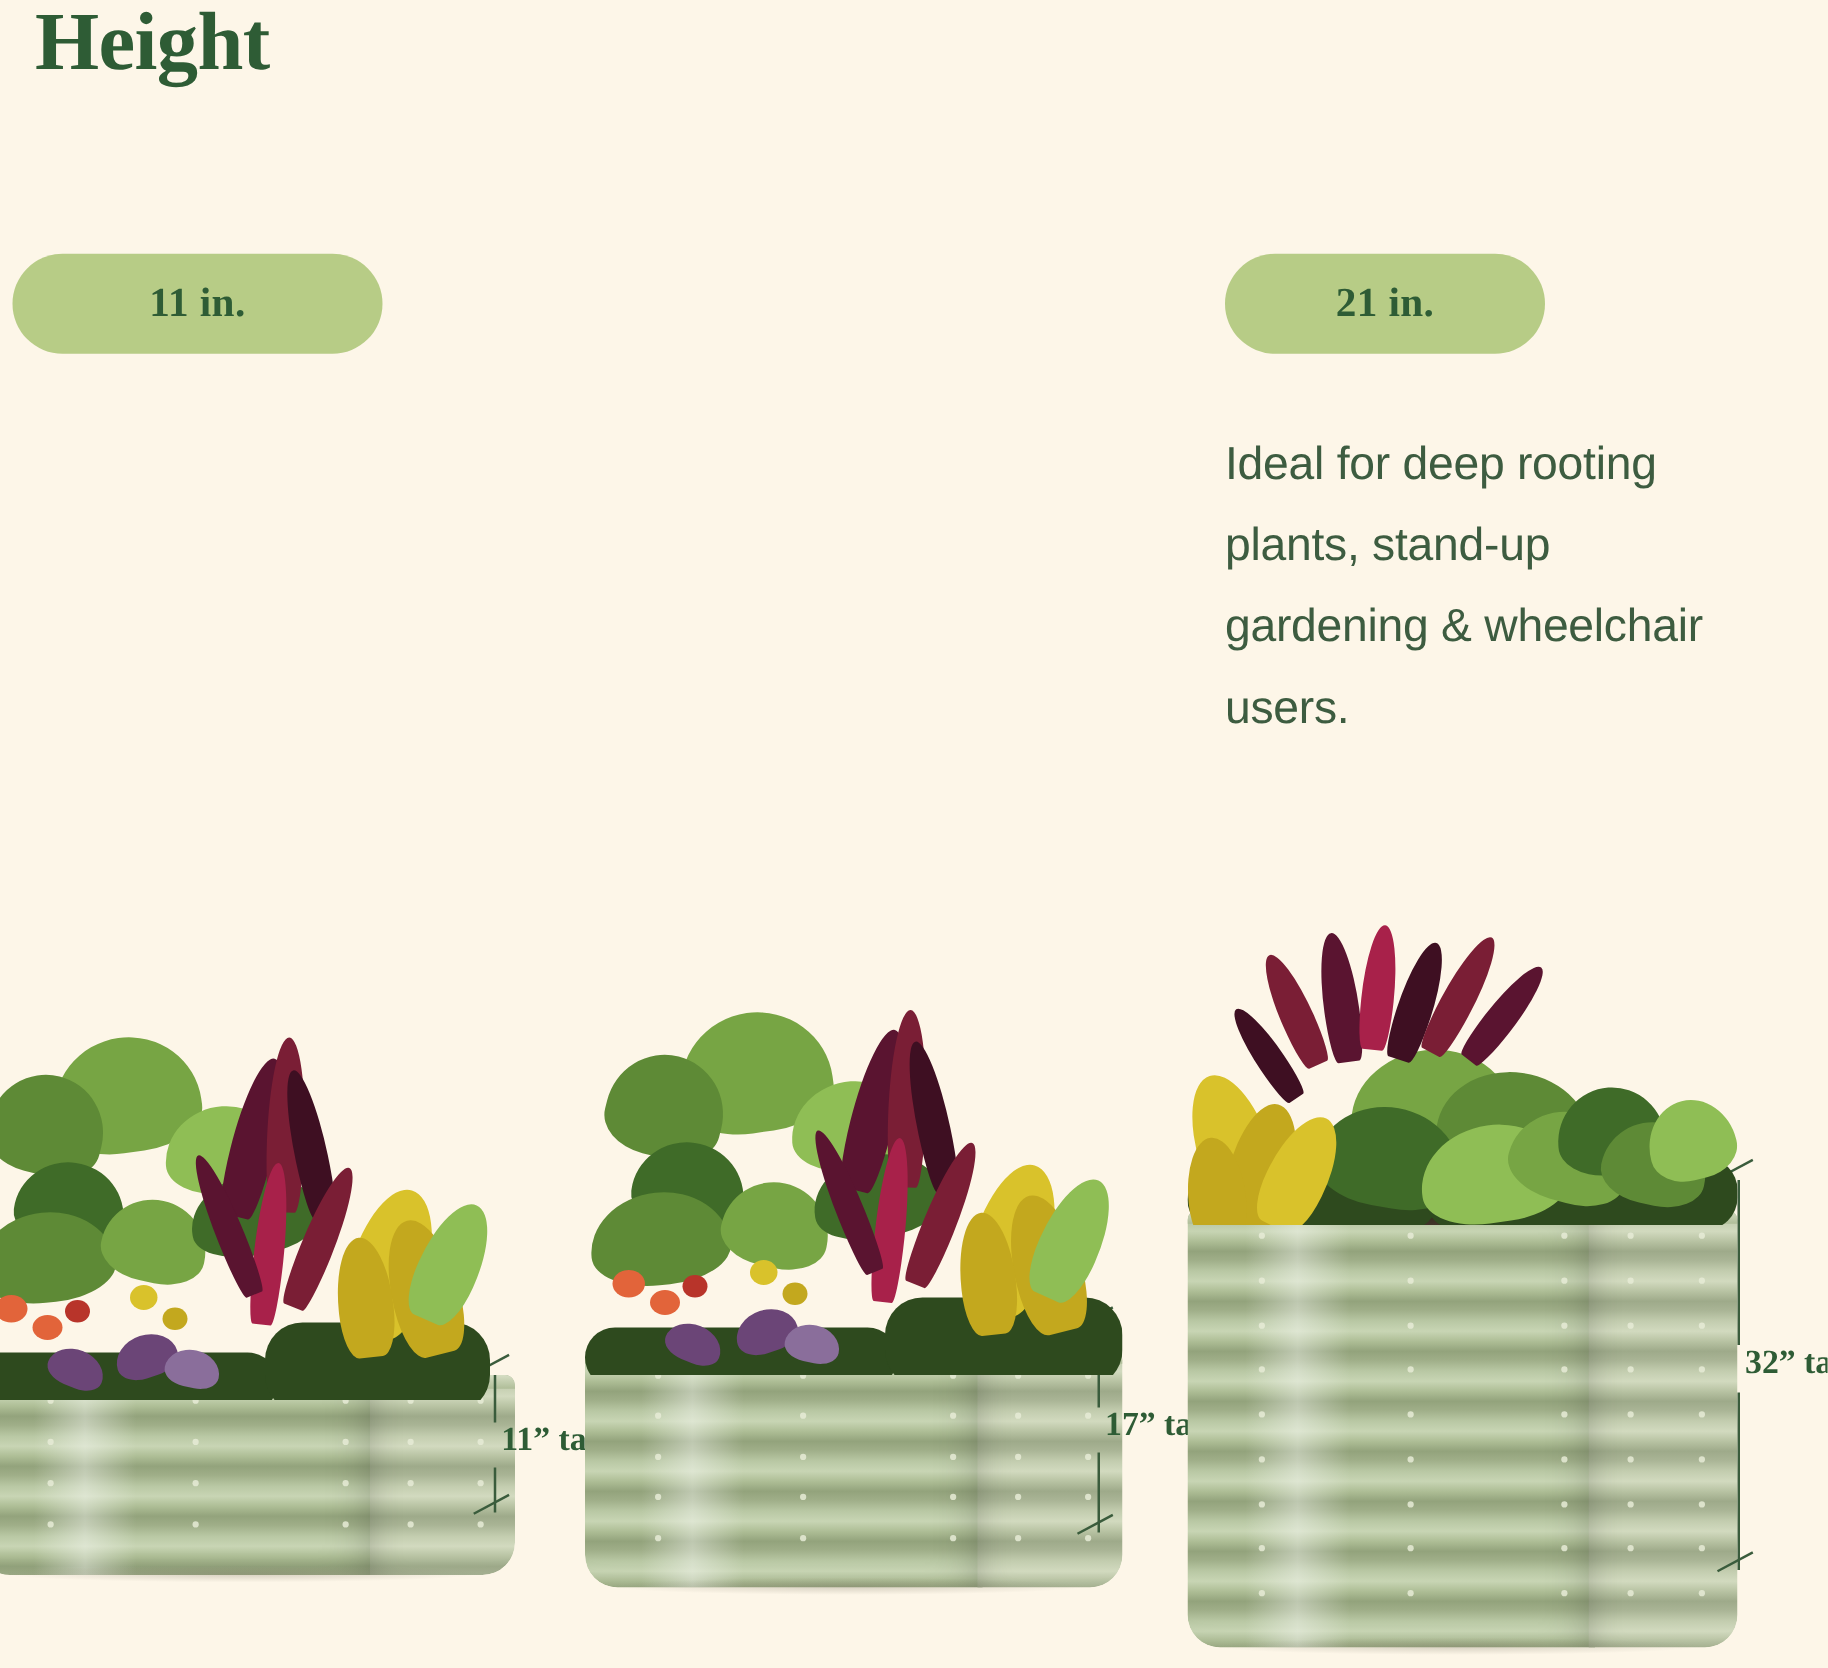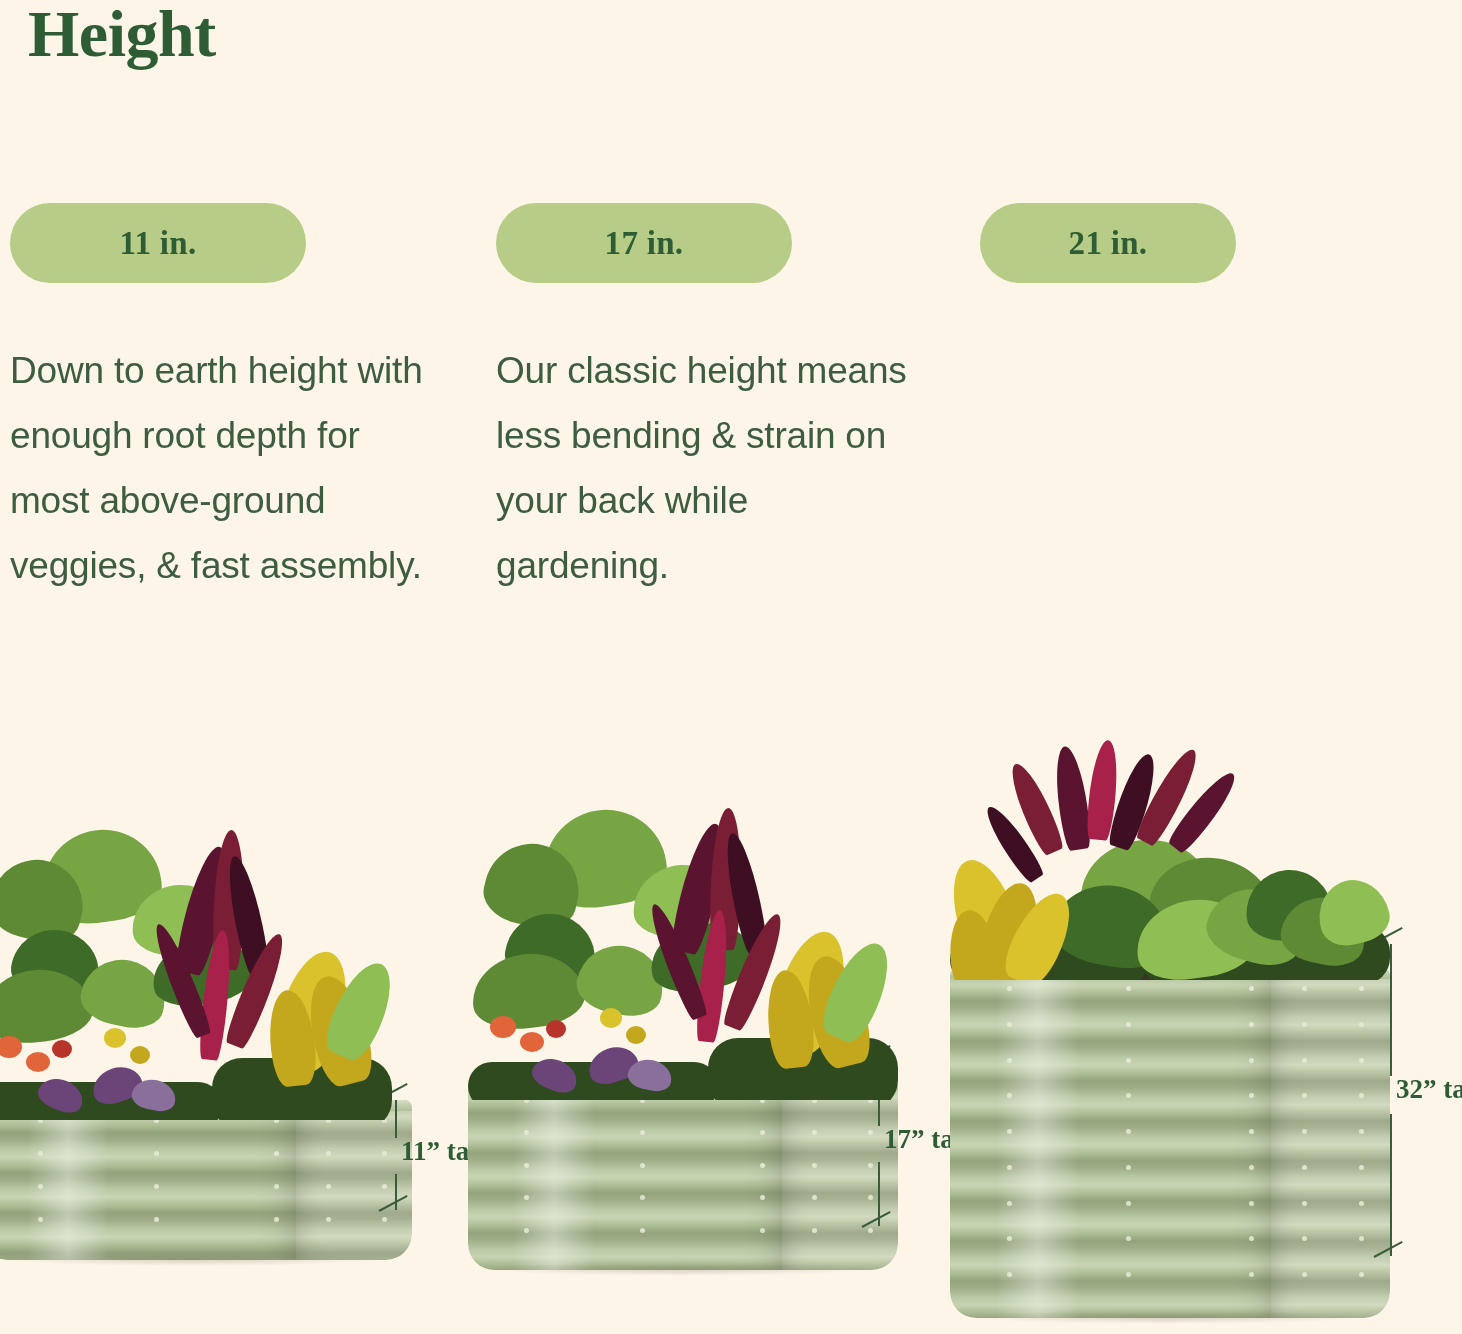--- a/index.html
+++ b/index.html
@@ -128,30 +128,26 @@
 </style>
 </head>
 <body>
 
 <div class="page">
 
   <div class="title">Height</div>
 
   <div class="col col-1">
     <div class="badge">11 in.</div>
-    <div class="blurb">Down to earth height with enough root depth for most above-ground veggies, &amp; fast assembly.</div>
-  </div>
-
-  <div class="col col-2">
-    <div class="badge">17 in.</div>
-    <div class="blurb">Our classic height means less bending &amp; strain on your back while gardening.</div>
-  </div>
+  </div>
+
 
   <div class="col col-3">
     <div class="badge">21 in.</div>
+    <div class="blurb">Ideal for deep rooting plants, stand-up gardening &amp; wheelchair users.</div>
   </div>
 
   <div class="bedwrap bed-1">
     <div class="plants" id="p1">
         <div class="leaf" style="left: 60px; top: 30px; width: 118px; height: 92px; background: rgb(119, 165, 68); transform: rotate(-8deg); z-index: 1; border-radius: 58% 58% 50% 50% / 72% 72% 38% 38%;"></div>
         <div class="leaf" style="left: 10px; top: 60px; width: 92px; height: 80px; background: rgb(94, 138, 54); transform: rotate(14deg); z-index: 1; border-radius: 60% 60% 48% 48% / 70% 70% 40% 40%;"></div>
         <div class="leaf" style="left: 150px; top: 85px; width: 96px; height: 70px; background: rgb(143, 190, 85); transform: rotate(-4deg); z-index: 1; border-radius: 55% 55% 50% 50% / 70% 70% 40% 40%;"></div>
         <div class="leaf" style="left: 30px; top: 130px; width: 88px; height: 68px; background: rgb(63, 107, 40); transform: rotate(8deg); z-index: 1; border-radius: 56% 56% 48% 48% / 70% 70% 40% 40%;"></div>
         <div class="leaf" style="left: 0px; top: 170px; width: 110px; height: 72px; background: rgb(94, 138, 54); transform: rotate(-6deg); z-index: 1; border-radius: 54% 54% 50% 50% / 68% 68% 40% 40%;"></div>
         <div class="leaf" style="left: 100px; top: 160px; width: 84px; height: 66px; background: rgb(119, 165, 68); transform: rotate(12deg); z-index: 1; border-radius: 56% 56% 48% 48% / 70% 70% 40% 40%;"></div>

